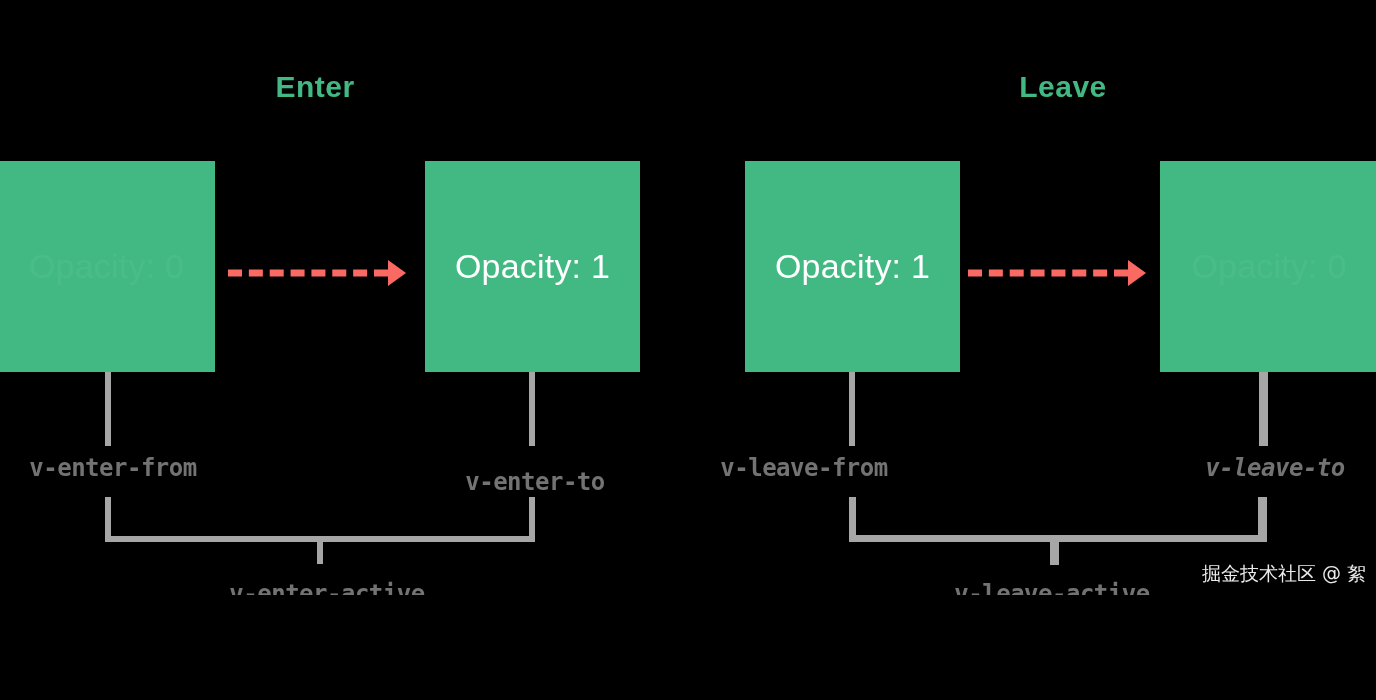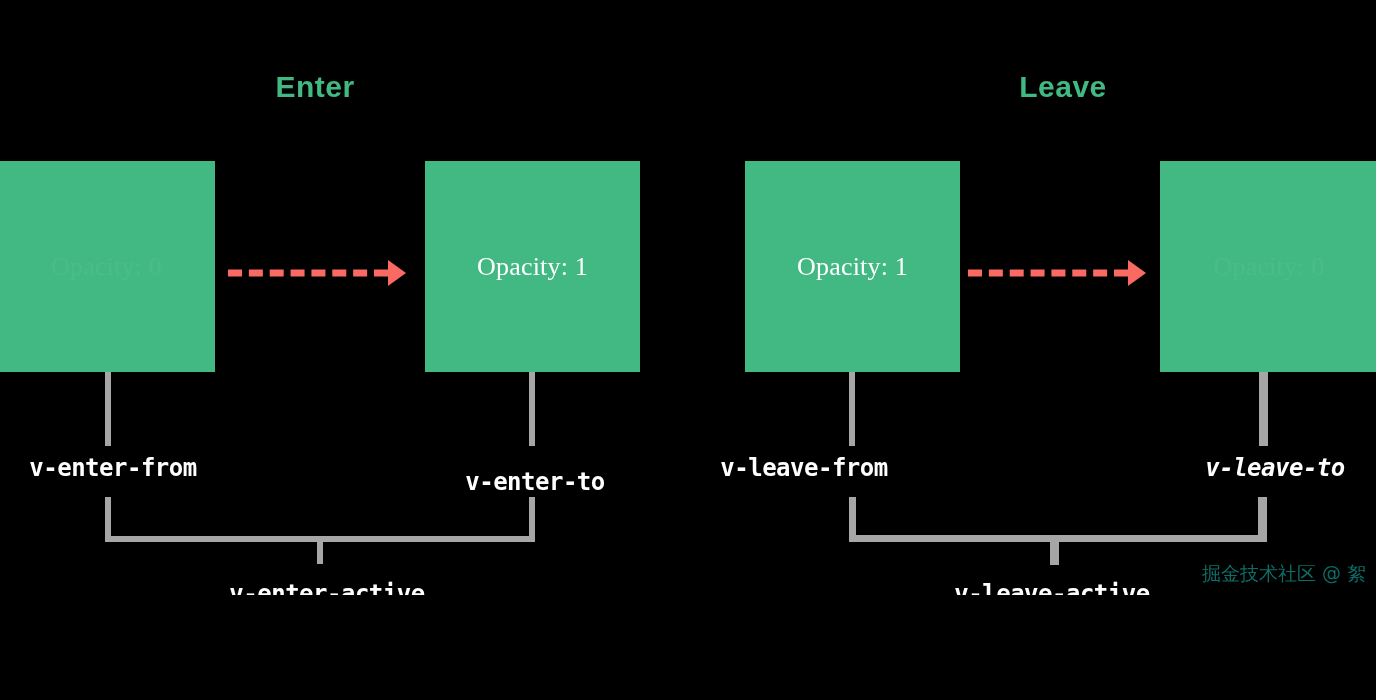--- a/index.html
+++ b/index.html
@@ -33,25 +33,24 @@
   
   .box {
     position: absolute;
     background: #42b983;
     display: flex;
     align-items: center;
     justify-content: center;
   }
   .box-label {
     color: #ffffff;
-    font-size: 26px;
+    font-size: 34px;
     font-weight: 400;
     letter-spacing: 0.2px;
     white-space: nowrap;
-    font-family: Liberation Serif, serif;
   }
   .box-label.faded {
     opacity: 0.045;
   }
 
   
   .arrow {
     position: absolute;
     height: 0;
   }
@@ -80,36 +79,36 @@
     background: #a6a6a6;
   }
   .hline {
     position: absolute;
     background: #a6a6a6;
   }
 
   
   .class-label {
     position: absolute;
-    color: #ffffff;
+    color: #737373;
     font-family: "DejaVu Sans Mono", "Liberation Mono", monospace;
     font-size: 24px;
     font-weight: 700;
     white-space: nowrap;
     transform: translateX(-50%);
     line-height: 1;
     letter-spacing: -0.5px;
   }
 
   
   .watermark {
     position: absolute;
     right: 10px;
     bottom: 8px;
-    color: #0f766e;
+    color: #ffffff;
     font-size: 19px;
     font-family: "DejaVu Sans", sans-serif;
     white-space: nowrap;
     opacity: 0.92;
   }
 </style>
 </head>
 <body>
 
 <div id="stage">

